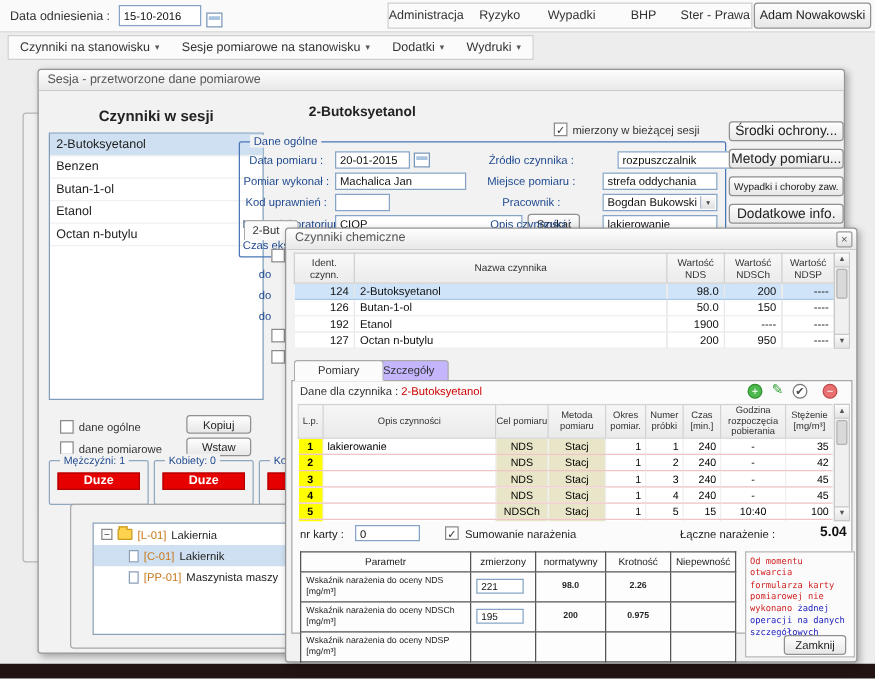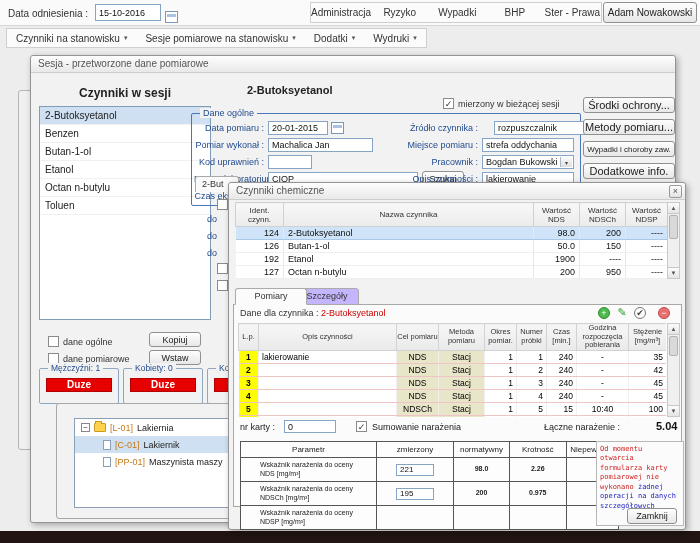--- a/index.html
+++ b/index.html
@@ -40,21 +40,21 @@
   .factors-list { position:absolute; left:8px; top:50px; width:172px; height:214px; background:#fff; border:1px solid #7f9db9; }
   .factor-item { height:18px; line-height:18px; padding-left:5px; font-size:10px; color:#222; border-bottom:1px solid #f0f0f0; }
   .factor-item.sel { background:#cfe0f2; }
   .factor-title { position:absolute; left:216px; top:28px; font-size:11px; font-weight:bold; color:#222; }
   .measured { position:absolute; left:412px; top:42px; display:flex; gap:4px; align-items:center; font-size:9px; color:#333; }
 
   .fs { position:absolute; border:1px solid #4a76b8; border-radius:2px; }
   #general-fs { left:160px; top:57px; width:390px; height:93px; }
   .fs-legend { position:absolute; top:-6px; left:8px; background:#f2f2f2; padding:0 3px; font-size:9px; color:#1f4a8f; }
   .frow { position:absolute; height:15px; display:flex; align-items:center; }
-  .r-lbl { display:inline-block; text-align:right; }
+  .r-lbl { display:inline-block; text-align:center; }
 
   .side-btn { position:absolute; width:92px; height:16px; font-size:11px; }
 
   
   .ptab { position:absolute; left:164px; top:120px; width:44px; height:16px; background:#fafafa; border:1px solid #aaa; border-bottom:none; border-radius:3px 3px 0 0; font-size:9px; color:#333; padding:2px 0 0 6px; }
   .pfrag { position:absolute; font-size:9px; color:#1f4a8f; }
   .pcb { position:absolute; }
 
   
   .copy-cb { position:absolute; display:flex; gap:4px; align-items:center; font-size:9px; color:#333; }
@@ -106,21 +106,21 @@
   .m-table td { font-size:8.5px; border-bottom:1px solid #eec4c4; border-right:1px solid #f0f0f0; height:13px; padding:0 3px; background:#fff; overflow:hidden; white-space:nowrap; }
   .lp-cell { background:#ffff00 !important; font-weight:bold; text-align:center; }
   .beige { background:#e9e5c8 !important; text-align:center; }
   .ctr { text-align:center; }
 
   .card-row { position:absolute; left:6px; top:117px; width:438px; height:15px; font-size:9px; color:#222; }
   .total-val { font-size:11px; font-weight:bold; color:#111; }
 
   .p-table { position:absolute; left:6px; top:136px; }
   .p-table th { border:1px solid #555; font-size:8px; font-weight:normal; color:#222; background:#fdfdfd; height:16px; }
-  .p-table td { border:1px solid #555; font-size:7px; color:#222; background:#fdfdfd; padding:1px 19px; height:24px; line-height:1.25; }
+  .p-table td { border:1px solid #555; font-size:7px; color:#222; background:#fdfdfd; padding:1px 4px; height:24px; line-height:1.25; }
   .red-val { color:#e00000; font-weight:bold; font-size:8.5px; text-align:center; }
   .blue-val { color:#2020c0; font-weight:bold; font-size:8.5px; text-align:center; }
 
   .notice { position:absolute; left:362px; top:136px; width:88px; height:85px; background:#fbfbfb; border:1px solid #b8b8b8; padding:3px; font-family:"DejaVu Sans Mono",monospace; font-size:7px; line-height:1.35; overflow:hidden; }
   .ntc-red { color:#d02020; } .ntc-blue { color:#2020c0; }
 
   .close-btn { position:absolute; right:8px; bottom:5px; width:50px; height:16px; font-size:9px; }
 
   .bottom-strip { position:absolute; left:0; top:531px; width:700px; height:12px; background:#211412; z-index:3; }
 </style>
@@ -167,21 +167,20 @@
   <div class="win" id="session-win">
     <div class="titlebar">Sesja - przetworzone dane pomiarowe</div>
 
     <div class="factors-header">Czynniki w sesji</div>
     <div class="factors-list">
       <div class="factor-item sel">2-Butoksyetanol</div>
       <div class="factor-item">Benzen</div>
       <div class="factor-item">Butan-1-ol</div>
       <div class="factor-item">Etanol</div>
       <div class="factor-item">Octan n-butylu</div>
-      <div class="factor-item">Toluen</div>
     </div>
 
     <div class="factor-title">2-Butoksyetanol</div>
     <div class="measured">
       <span class="cb">✓</span>
       <span>mierzony w bieżącej sesji</span>
     </div>
 
     <div class="fs" id="general-fs">
       <span class="fs-legend">Dane ogólne</span>

